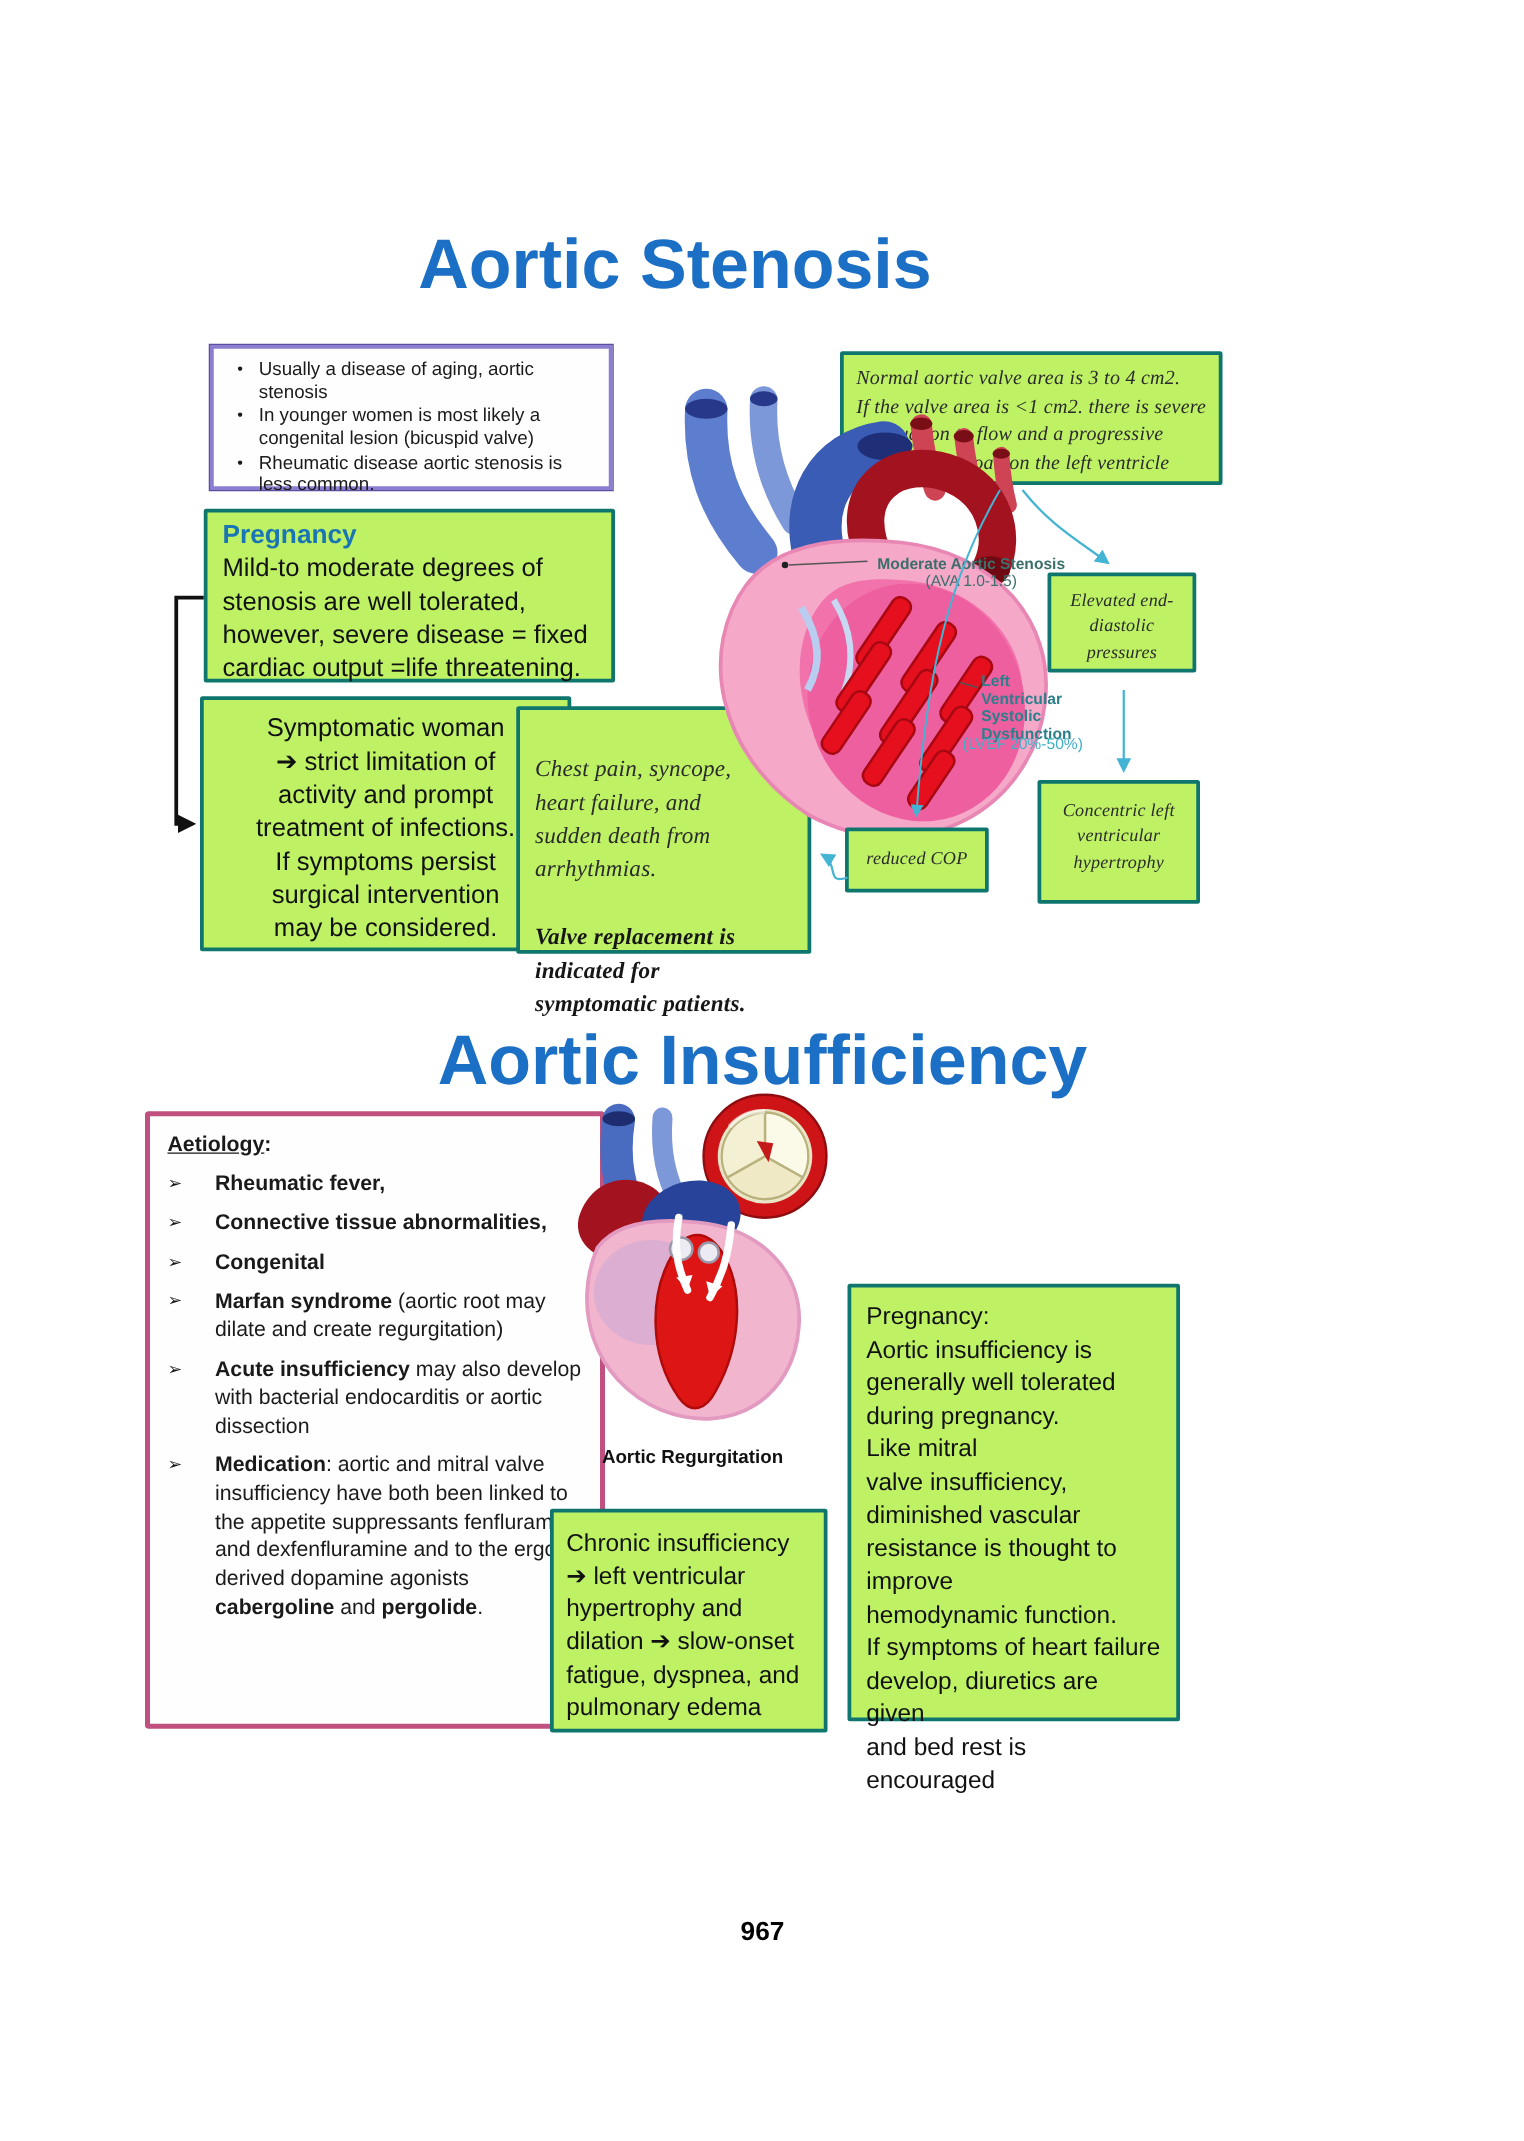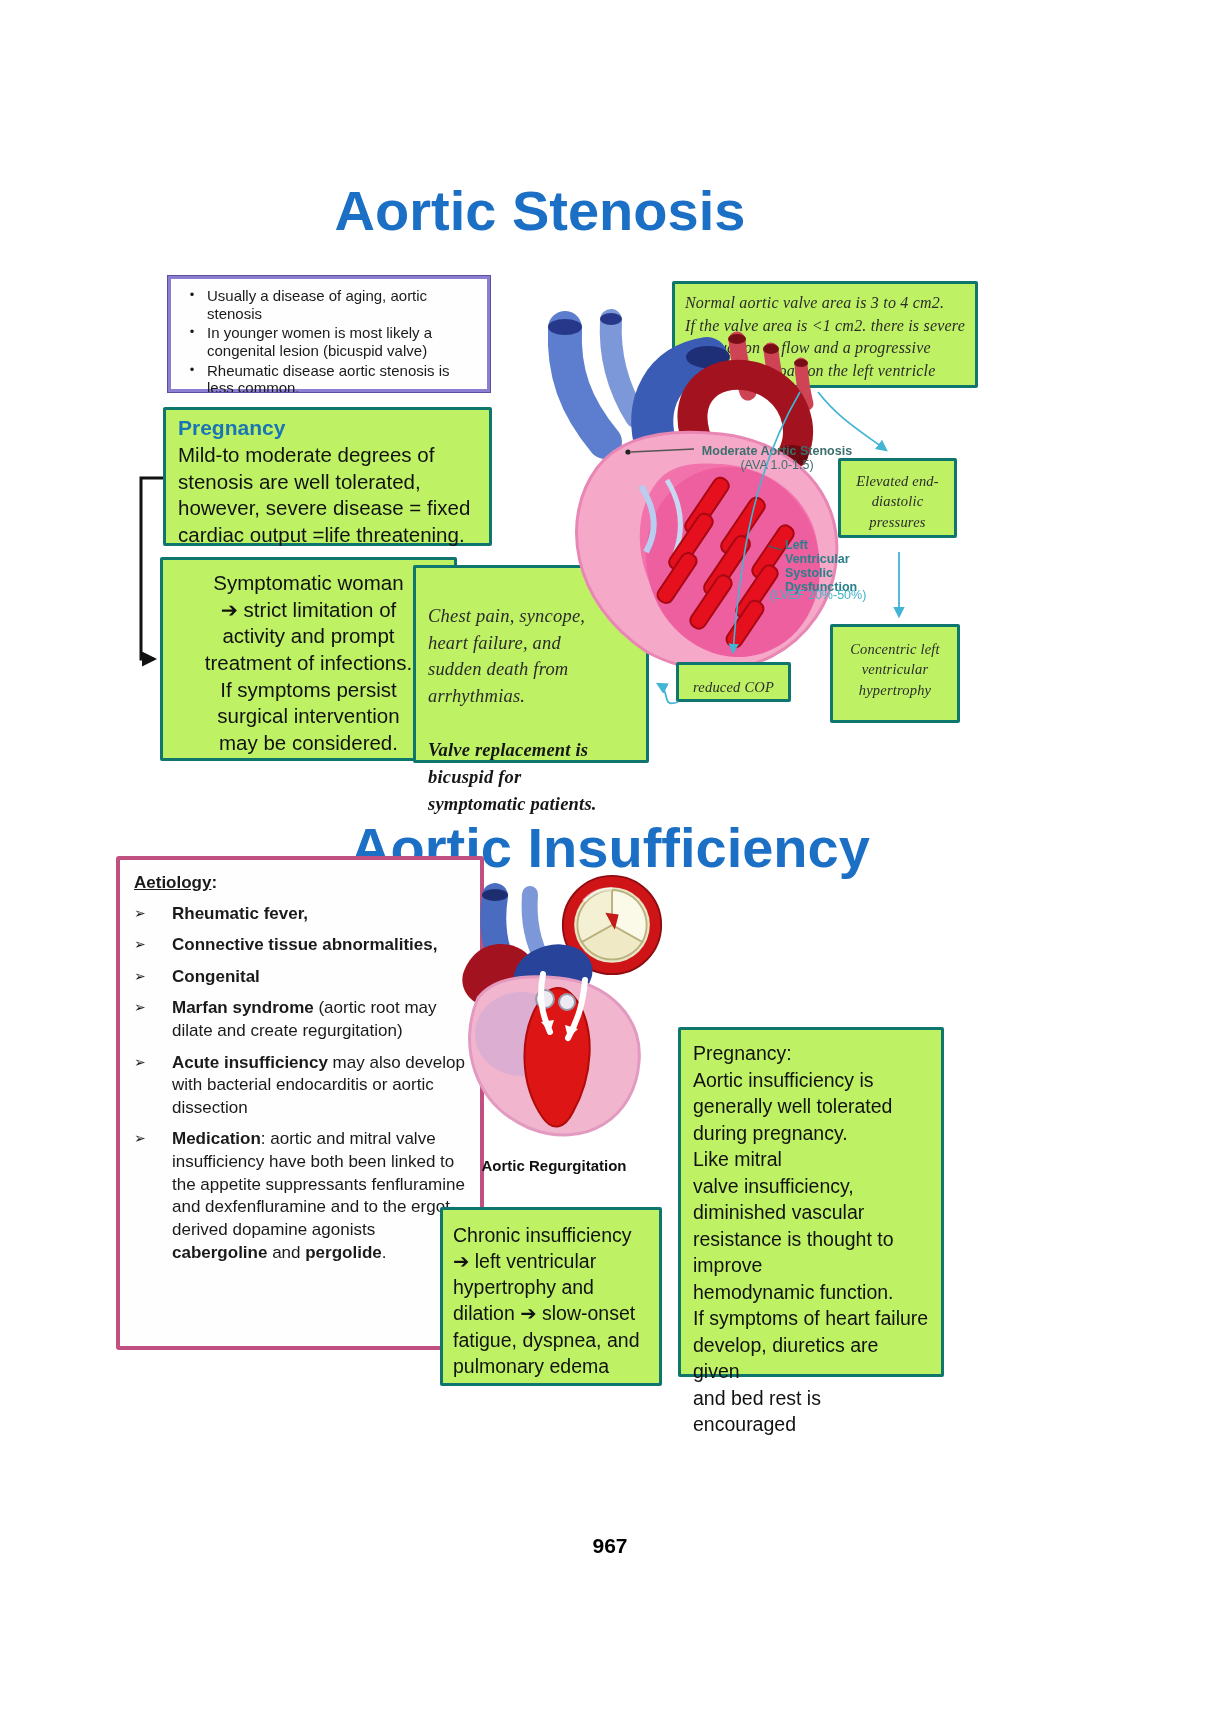--- a/index.html
+++ b/index.html
@@ -90,21 +90,21 @@
 If symptoms persist
 surgical intervention
 may be considered.</div>
 
   <div class="abs bluebox hand hand-chest" style="left:413px;top:565px;width:236px;height:198px;padding:8px 12px;">
     <div>Chest pain, syncope,
 heart failure, and
 sudden death from
 arrhythmias.</div>
     <div class="hand-bold">Valve replacement is
-bicuspid for
+indicated for
 symptomatic patients.</div>
   </div>
 
   <svg class="abs" style="left:505px;top:300px;" width="370" height="390" viewBox="0 0 370 390">
 
     <path d="M60 28 C58 72 70 106 100 142" stroke="#5d7ecf" stroke-width="34" fill="none" stroke-linecap="round"></path>
     <ellipse cx="60" cy="27" rx="17" ry="8" fill="#27388a"></ellipse>
     <path d="M106 20 C104 56 113 88 131 117" stroke="#7d98d9" stroke-width="22" fill="none" stroke-linecap="round"></path>
     <ellipse cx="106" cy="19" rx="11" ry="6" fill="#27388a"></ellipse>
     <path d="M152 150 C137 102 160 64 202 58" stroke="#3a5cb5" stroke-width="42" fill="none" stroke-linecap="round"></path>
@@ -164,28 +164,28 @@
   </div>
   <div class="abs heart-label" style="left:785px;top:538px;width:120px;color:#2a7f8a;white-space:pre-line;">Left
 Ventricular
 Systolic
 Dysfunction</div>
   <div class="abs heart-label teal" style="left:770px;top:588px;width:130px;font-weight:normal;">(LVEF 20%-50%)</div>
 
   <div class="abs bluebox hand hand-small" style="left:838px;top:458px;width:119px;height:80px;padding:10px 4px;">Elevated end-
 diastolic
 pressures</div>
-  <div class="abs bluebox hand hand-small" style="left:676px;top:662px;width:115px;height:40px;padding:12px 4px;">reduced COP</div>
+  <div class="abs bluebox hand hand-small" style="left:676px;top:662px;width:115px;height:52px;padding:12px 4px;">reduced COP</div>
   <div class="abs bluebox hand hand-small" style="left:830px;top:624px;width:130px;height:99px;padding:12px 4px;">Concentric left
 ventricular
 hypertrophy</div>
 
   <div class="abs big-title" style="left:120px;top:815px;width:980px;">Aortic Insufficiency</div>
 
-  <div class="abs pinkbox aet" style="left:116px;top:856px;width:368px;height:494px;">
+  <div class="abs pinkbox aet" style="left:116px;top:889px;width:368px;height:494px;">
     <div class="aet-title"><u>Aetiology</u><span>:</span></div>
     <div>
         <div class="a-row">
           <span class="a-mark">➢</span>
           <span class="a-txt"><b>Rheumatic fever,</b></span>
         </div>
         <div class="a-row">
           <span class="a-mark">➢</span>
           <span class="a-txt"><b>Connective tissue abnormalities,</b></span>
         </div>

